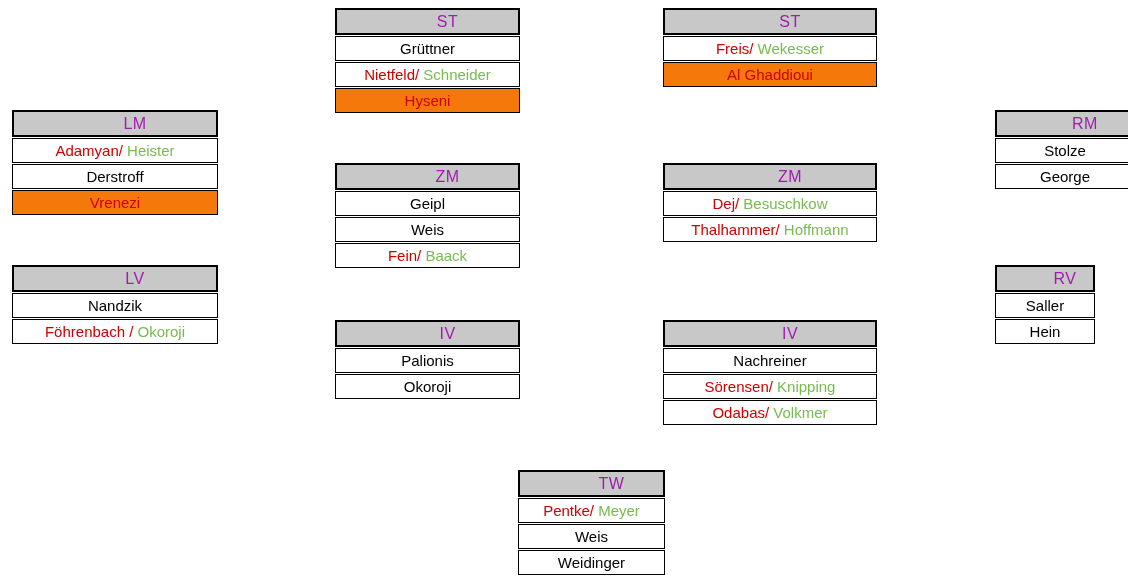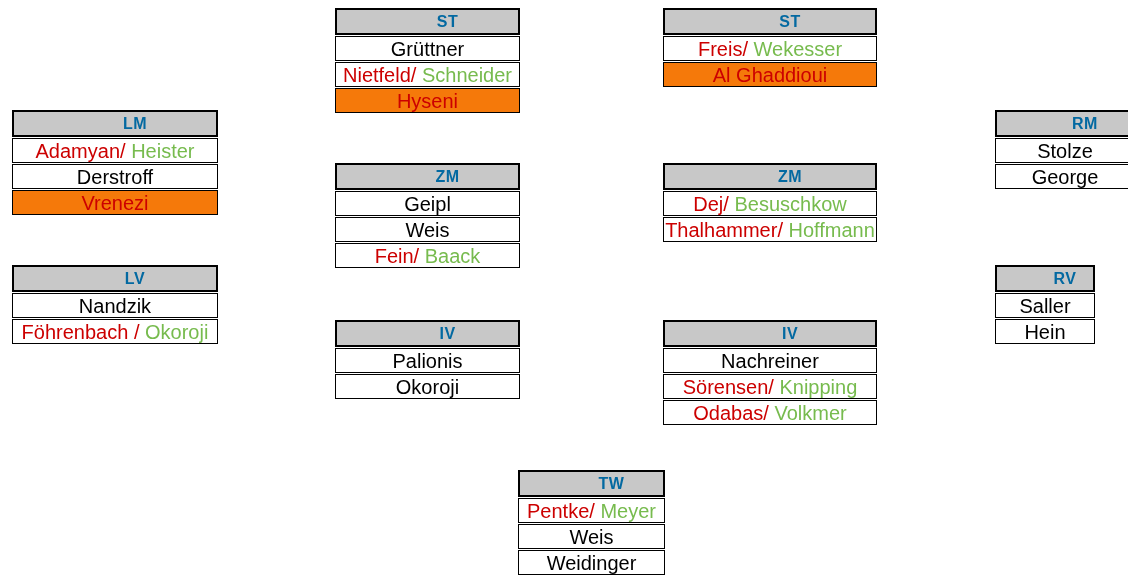--- a/index.html
+++ b/index.html
@@ -20,36 +20,36 @@
     box-sizing: border-box;
   }
   .box-header {
     box-sizing: border-box;
     height: 27px;
     border: 2px solid #000000;
     background: var(--header_bg, #c8c8c8);
     display: flex;
     align-items: center;
     justify-content: center;
-    font-weight: bold;
+    font-weight: normal;
     font-size: 16px;
-    color: #0369a1;
+    color: #a21caf;
     letter-spacing: 0.5px;
     padding-left: 40px;
   }
   .player-row {
     box-sizing: border-box;
     height: 25px;
     margin-top: 1px;
     border: 1.6px solid #000000;
     background: #ffffff;
     display: flex;
     align-items: center;
     justify-content: center;
-    font-size: 20px;
+    font-size: 15px;
     white-space: pre;
     line-height: 1;
   }
   .player-row.orange { background: var(--orange_bg, #f5790a); }
   .c-black { color: #000000; }
   .c-red   { color: var(--red, #cc0000); }
   .c-green { color: var(--green, #77bb4e); }
 </style>
 </head>
 <body>

